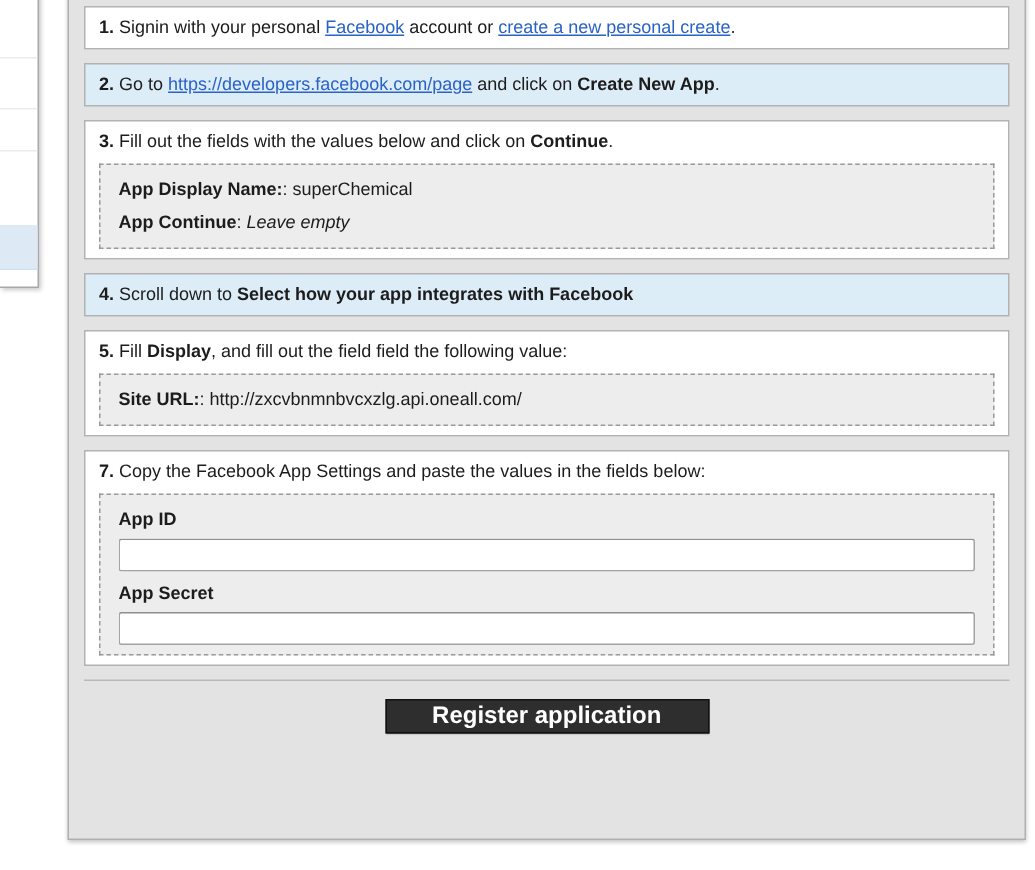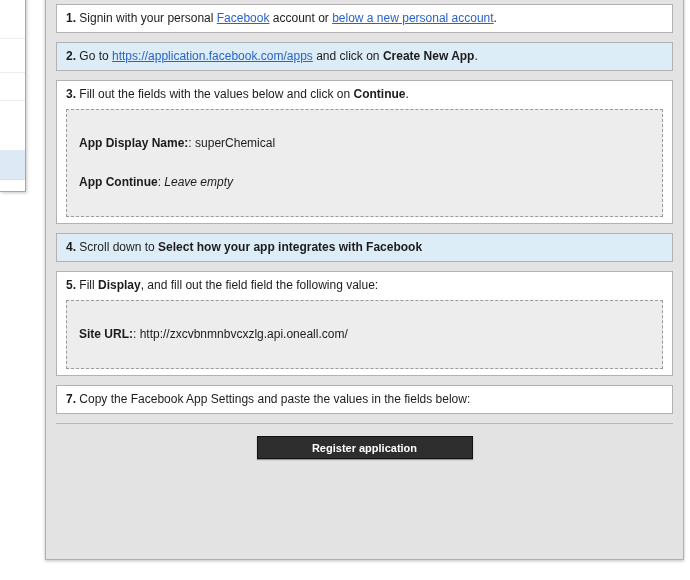--- a/index.html
+++ b/index.html
@@ -31,72 +31,78 @@
     box-shadow:0 1px 3px rgba(0,0,0,.25);}
   .step{border:1px solid #b2b2b2;background:#fff;padding:6px 9px;margin-bottom:9px;}
   .step.blue{background:var(--step-blue);}
   .step-text{line-height:15px;}
   .num{font-weight:bold;}
   .bold{font-weight:bold;}
   .italic{font-style:italic;}
   a.link{color:var(--link);cursor:pointer;}
 
   .dashed{margin-top:7px;border:1px dashed #9a9a9a;background:#ededed;padding:2px 12px 2px;}
-  .frow{margin:24px 0;line-height:15px;}
+  .frow{margin:7px 0;line-height:15px;}
   .flabel{font-weight:bold;margin:7px 0 5px;line-height:15px;}
   .dashed input{display:block;width:100%;height:22px;margin-bottom:4px;
     border:1px solid #a3a3a3;border-top-color:#8e8e8e;border-radius:2px;
     background:#fff;font-family:"Liberation Sans",sans-serif;font-size:12px;padding:0 4px;}
 
   .divider{border-top:1px solid #b9b9b9;margin:8px 0 0;}
   .btn-row{text-align:center;margin-top:12px;}
   .register{display:inline-block;width:216px;height:23px;background:var(--btn);
-    color:#fff;font-family:"Liberation Sans",sans-serif;font-size:11px;font-weight:bold;
+    color:#fff;font-family:"Liberation Sans",sans-serif;font-size:16px;font-weight:bold;
     border:1px solid #121212;box-shadow:0 1px 1px rgba(0,0,0,.35);cursor:pointer;}
 </style>
 </head>
 <body>
 
 <div class="page">
 
   <aside class="side">
     <div class="srow r1"></div>
     <div class="srow r2"></div>
     <div class="srow r3"></div>
     <div class="srow r4"></div>
     <div class="srow r5"></div>
     <div class="srow r6"></div>
   </aside>
 
   <main class="panel">
     <div id="steps">
         <div class="step white">
-          <p class="step-text"><span class="num">1. </span><span>Signin with your personal </span><a href="#" class="link">Facebook</a><span> account or </span><a href="#" class="link">below a new personal account</a><span>.</span></p>
+          <p class="step-text"><span class="num">1. </span><span>Signin with your personal </span><a href="#" class="link">Facebook</a><span> account or </span><a href="#" class="link">create a new personal create</a><span>.</span></p>
         </div>
         <div class="step blue">
-          <p class="step-text"><span class="num">2. </span><span>Go to </span><a href="#" class="link">https://application.facebook.com/apps</a><span> and click on </span><span class="bold">Create New App</span><span>.</span></p>
+          <p class="step-text"><span class="num">2. </span><span>Go to </span><a href="#" class="link">https://developers.facebook.com/page</a><span> and click on </span><span class="bold">Create New App</span><span>.</span></p>
         </div>
         <div class="step white">
           <p class="step-text"><span class="num">3. </span><span>Fill out the fields with the values below and click on </span><span class="bold">Continue</span><span>.</span></p>
           <div class="dashed">
             <p class="frow"><span class="bold">App Display Name:</span><span>: superChemical</span></p>
             <p class="frow"><span class="bold">App Continue</span><span>: </span><span class="italic">Leave empty</span></p>
           </div>
         </div>
         <div class="step blue">
           <p class="step-text"><span class="num">4. </span><span>Scroll down to </span><span class="bold">Select how your app integrates with Facebook</span></p>
         </div>
         <div class="step white">
           <p class="step-text"><span class="num">5. </span><span>Fill </span><span class="bold">Display</span><span>, and fill out the field field the following value:</span></p>
           <div class="dashed">
             <p class="frow"><span class="bold">Site URL:</span><span>: http://zxcvbnmnbvcxzlg.api.oneall.com/</span></p>
           </div>
         </div>
         <div class="step white">
           <p class="step-text"><span class="num">7. </span><span>Copy the Facebook App Settings and paste the values in the fields below:</span></p>
+          <div class="dashed">
+            <p class="flabel">App ID</p>
+            <input type="text" style="">
+            <p class="flabel">App Secret</p>
+            <input type="text" style="">
+          </div>
         </div>
       </div>
     <div class="divider"></div>
     <div class="btn-row">
       <button class="register" type="button">Register application</button>
     </div>
   </main>
 
 </div>
 

